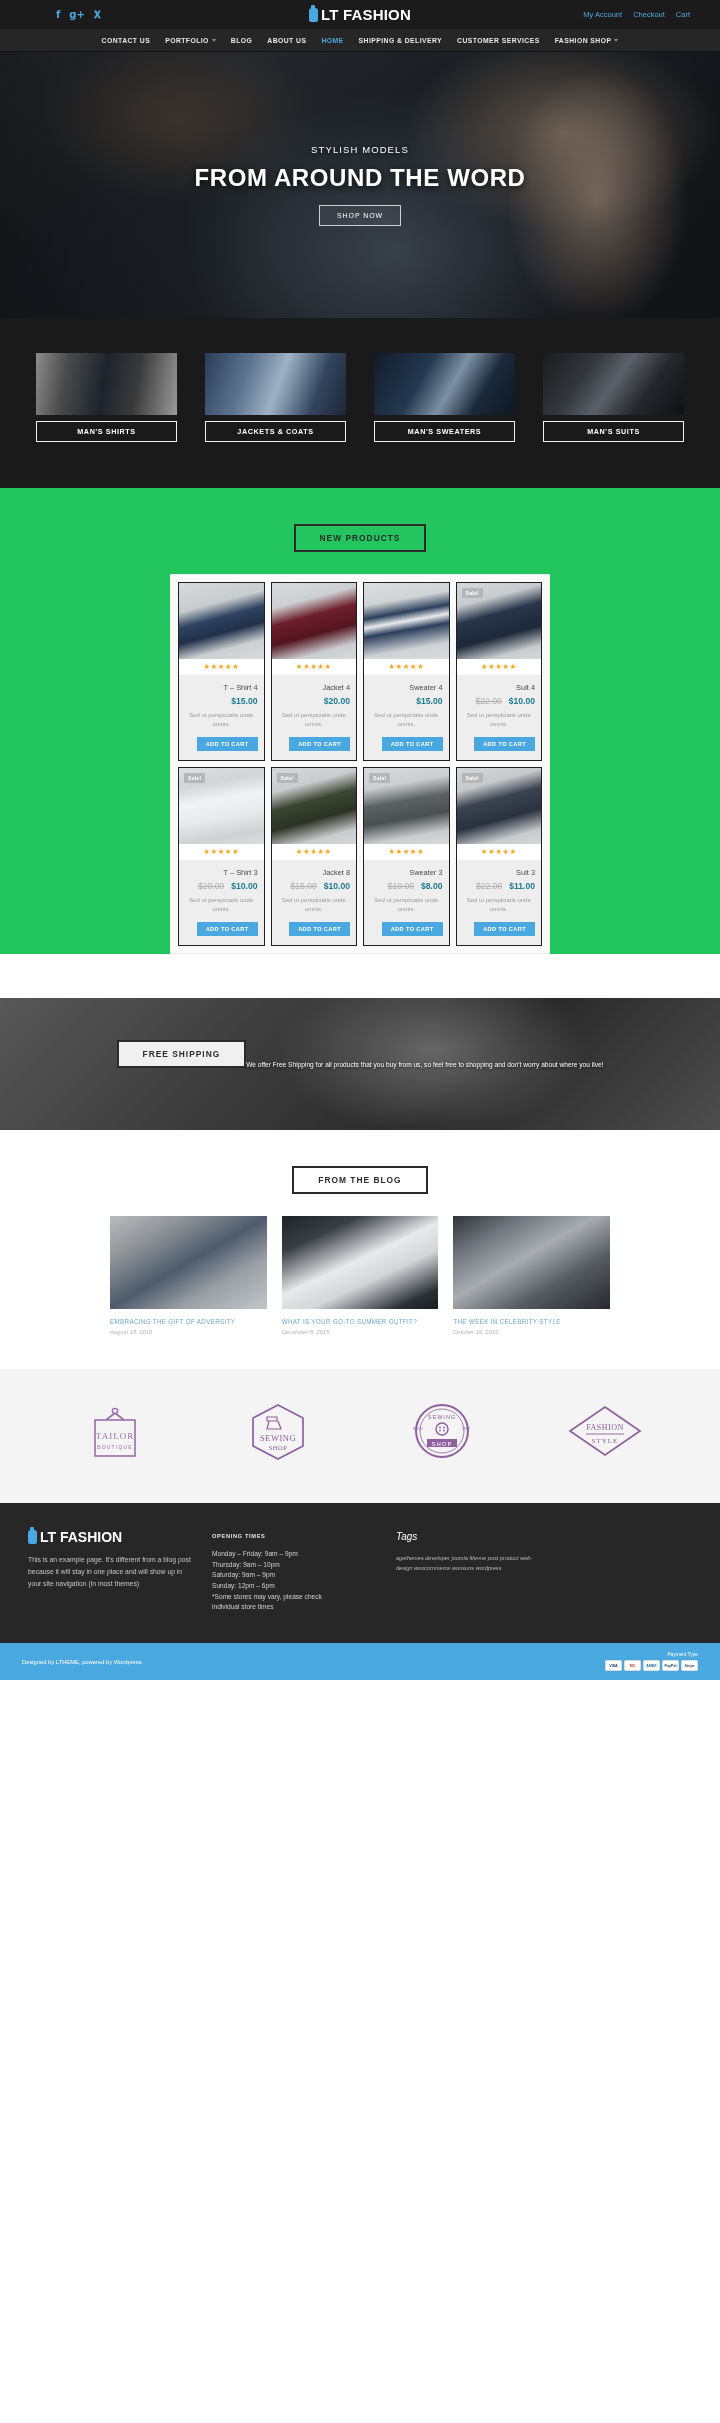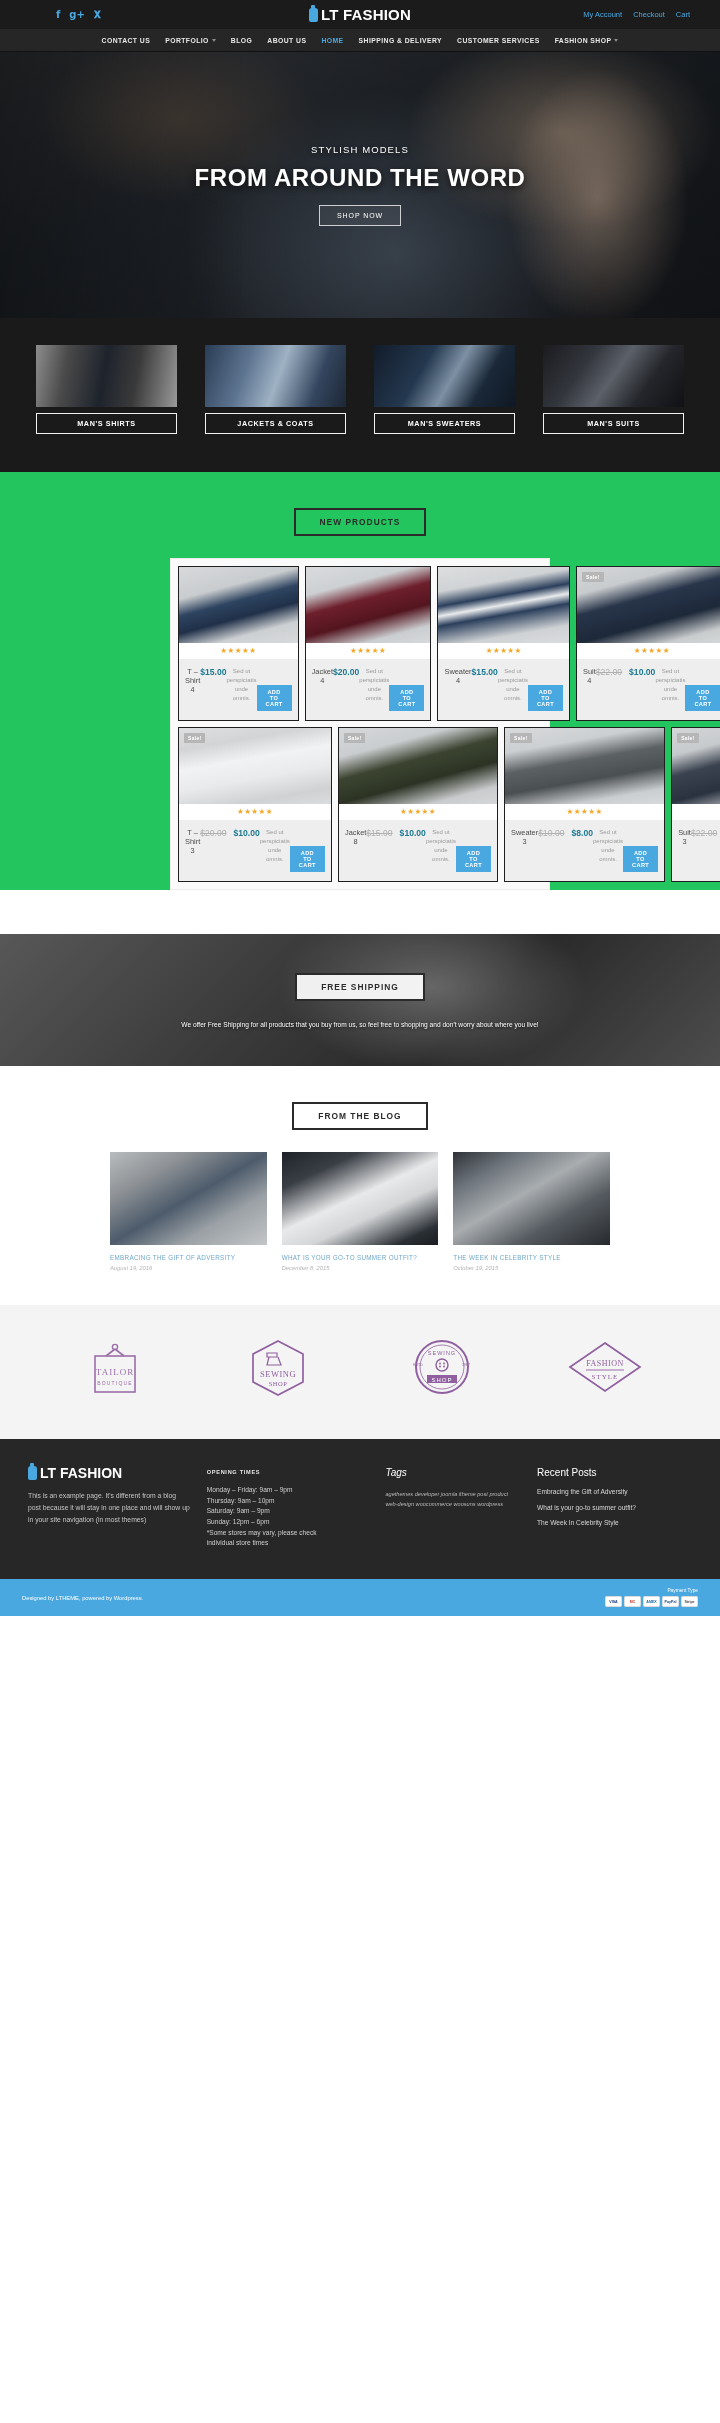--- a/index.html
+++ b/index.html
@@ -100,21 +100,21 @@
     width: 420px; text-shadow: 0 1px 4px rgba(0,0,0,.8);
   }
   .hero-btn {
     display: inline-block; border: 1px solid rgba(255,255,255,.75);
     color: #fff; font-size: 7px; letter-spacing: .9px; padding: 6px 17px;
     background: rgba(255,255,255,.06); cursor: pointer;
   }
 
   
   .cats { background: #1a1a1a; padding: 27px 0 38px; }
-  .cats-row { width: 648px; margin: 0 auto; display: flex; gap: 28px; }
+  .cats-row { width: 648px; margin: 8px auto; display: flex; gap: 28px; }
   .cat { flex: 1; }
   .cat-img {
     height: 62px; width: 100%;
     background: linear-gradient(135deg,#4b4f55,#2b2e33);
     position: relative; overflow: hidden;
   }
   .cat-img.c1 { background: linear-gradient(100deg,#8d8d8d 0%,#4a4a4a 22%,#1e232c 48%,#3a3a3a 70%,#9a9a9a 100%); }
   .cat-img.c2 { background: linear-gradient(110deg,#2a3c55 0%,#5d7490 30%,#9fb2c4 52%,#33455e 78%,#1d2735 100%); }
   .cat-img.c3 { background: linear-gradient(120deg,#121c2a 0%,#24384f 35%,#7d90a4 55%,#1a2838 75%,#0f1824 100%); }
   .cat-img.c4 { background: linear-gradient(125deg,#1b1b1f 0%,#33363d 30%,#5c6068 50%,#24262b 72%,#101114 100%); }
@@ -158,42 +158,42 @@
     background: #b6b6b6; color: #fff; font-size: 5px; font-weight: bold;
     letter-spacing: .3px; padding: 2px 4px; border-radius: 1px;
   }
   .stars {
     text-align: center; padding: 3px 0 4px; background: #fff;
     color: #f5a623; font-size: 7.5px; letter-spacing: .5px;
     font-family: "DejaVu Sans", sans-serif;
   }
   .card-body {
     background: #eeeeee; padding: 8px 6px 9px; text-align: center;
-    flex: 1; display: flex; flex-direction: row; align-items: flex-start;
+    flex: 1; display: flex; flex-direction: column; align-items: flex-end;
   }
   .p-name { color: #4a4a4a; font-size: 7.4px; margin-bottom: 4px; }
   .p-price { font-size: 8.6px; font-weight: bold; color: #1c7a93; margin-bottom: 5px; }
   .p-price .old {
     color: #b0b0b0; text-decoration: line-through; font-weight: normal;
     margin-right: 7px;
   }
   .p-desc { color: #9a9a9a; font-size: 6px; line-height: 1.5; margin-bottom: 8px; }
   .p-btn {
     background: #4aa8e0; color: #fff; font-size: 5.6px; font-weight: bold;
     letter-spacing: .4px; padding: 4px 9px; border: 0; cursor: pointer;
     margin-top: auto;
   }
 
   
   .shipping {
     height: 132px; margin-top: 44px; position: relative;
     background:
       radial-gradient(ellipse 220px 120px at 60% 40%, #8e8e8e 0%, rgba(90,90,90,0) 70%),
       linear-gradient(135deg,#7a7a7a 0%,#555 35%,#3a3a3a 65%,#6b6b6b 100%);
-    display: flex; flex-direction: column; align-items: center; justify-content: center;
+    display: flex; flex-direction: row; align-items: center; justify-content: center;
   }
   .shipping:before{
     content:""; position:absolute; inset:0; background:rgba(0,0,0,.28);
   }
   .ship-title {
     position: relative; z-index: 2; background: rgba(255,255,255,.92);
     border: 2px solid #2b2b2b; color: #2b2b2b; font-size: 8.4px;
     font-weight: bold; letter-spacing: 1px; padding: 7px 24px; margin-bottom: 20px;
   }
   .ship-text {
@@ -537,28 +537,20 @@
           <div>*Some stores may vary, please check</div>
           <div>individual store times</div>
         </div>
     </div>
 
     <div class="fcol c3">
       <div class="f-head">Tags</div>
       <div class="tags" id="tags-root"><span>agethemes</span> <span>developer</span> <span>joomla</span> <span>ltheme</span> <span>post</span> <span>product</span> <span>web-design</span> <span>woocommerce</span> <span>woosuns</span> <span>wordpress</span> </div>
     </div>
 
-    <div class="fcol c4">
-      <div class="f-head">Recent Posts</div>
-      <div id="recent-root">
-          <div class="rp">Embracing the Gift of Adversity</div>
-          <div class="rp">What is your go-to summer outfit?</div>
-          <div class="rp">The Week In Celebrity Style</div>
-        </div>
-    </div>
   </div>
 
   <div class="copy">
     <div class="copy-text">Designed by LTHEME, powered by Wordpress.</div>
     <div class="pay">
       <div class="pay-label">Payment Type</div>
       <div class="pay-row" id="pay-root">
           <div class="pay-card" style="color: rgb(26, 58, 122);">VISA</div>
           <div class="pay-card" style="color: rgb(192, 57, 43);">MC</div>
           <div class="pay-card" style="color: rgb(26, 110, 168);">AMEX</div>

